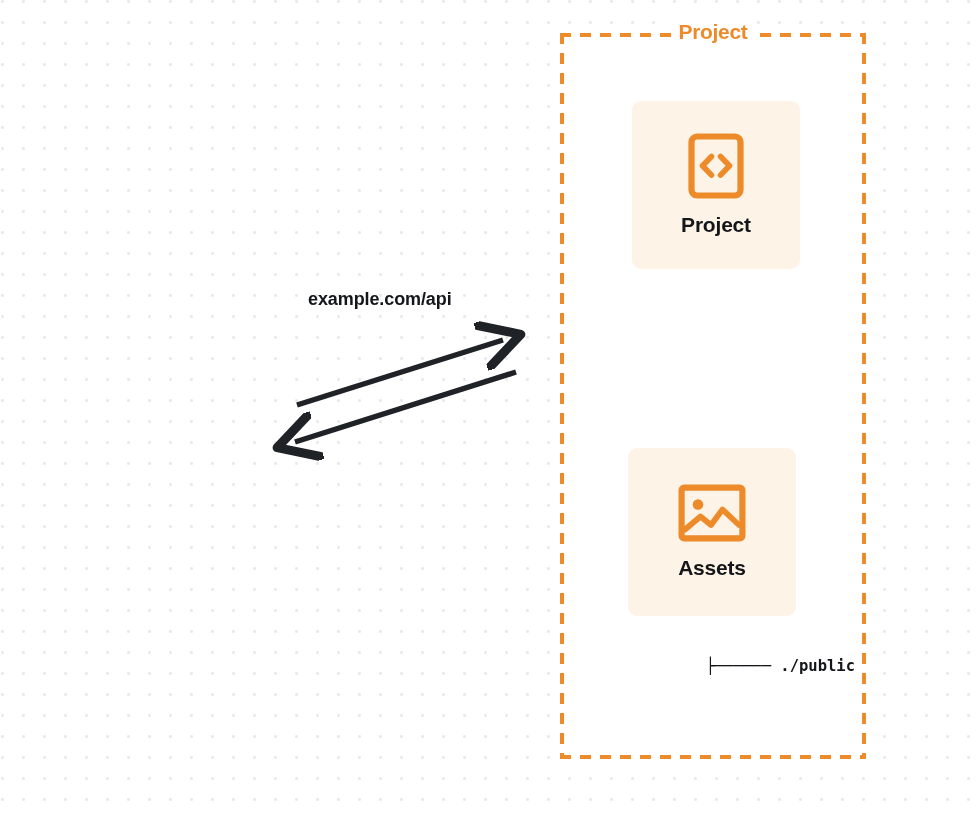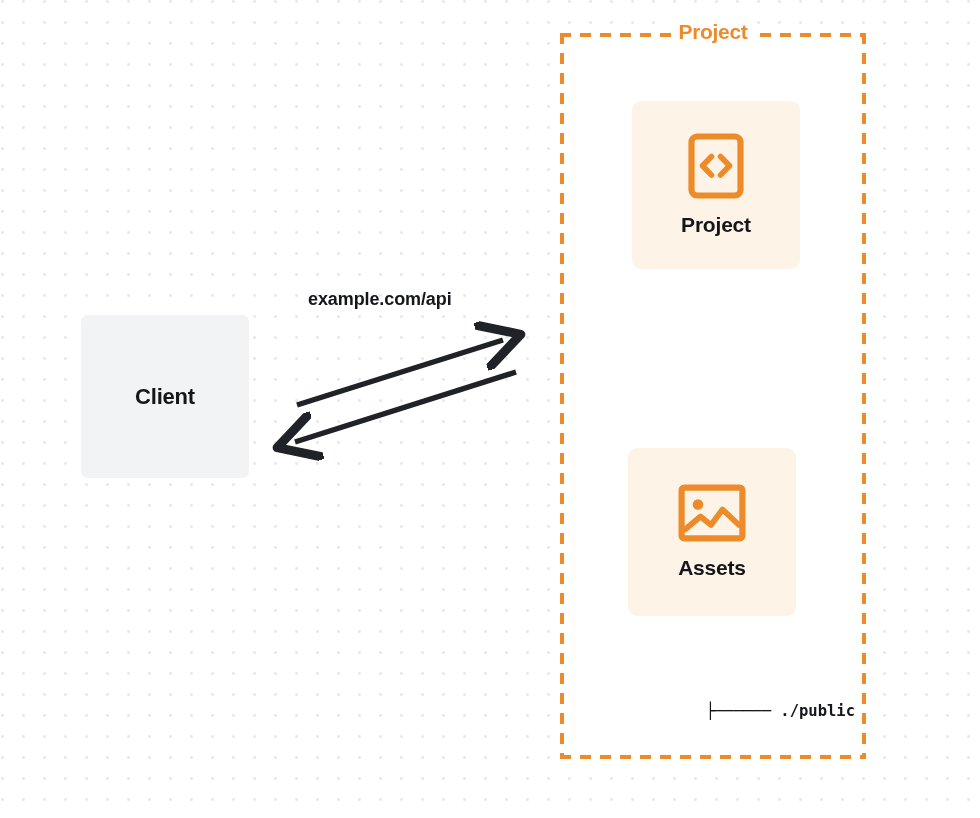--- a/index.html
+++ b/index.html
@@ -156,30 +156,27 @@
     top: 583px;
     width: 250px;
     font-family: "DejaVu Sans Mono", monospace;
     font-size: 15.5px;
     line-height: 20px;
     color: #14161a;
     white-space: pre;
     text-align: right;
     font-weight: bold;
   }
-  .file-tree .tree-line { display: block; margin-top: 45px; }
+  .file-tree .tree-line { display: block; }
 </style>
 </head>
 <body>
 
 <div id="canvas">
 
-  <div class="client-box">
-    <span class="client-label">Client</span>
-  </div>
 
   <div class="arrow-label">example.com/api</div>
 
   <svg class="arrows-svg" viewBox="0 0 265 150">
     <defs>
       <marker id="arrowRight" markerWidth="9" markerHeight="9" refX="4.2" refY="4.5" orient="auto" markerUnits="strokeWidth">
         <path d="M0.6,0.6 L7.6,4.5 L0.6,8.4" fill="none" stroke="#1f2226" stroke-width="1.65" stroke-linecap="round" stroke-linejoin="round"></path>
       </marker>
       <marker id="arrowLeft" markerWidth="9" markerHeight="9" refX="4.2" refY="4.5" orient="auto" markerUnits="strokeWidth">
         <path d="M0.6,0.6 L7.6,4.5 L0.6,8.4" fill="none" stroke="#1f2226" stroke-width="1.65" stroke-linecap="round" stroke-linejoin="round"></path>

